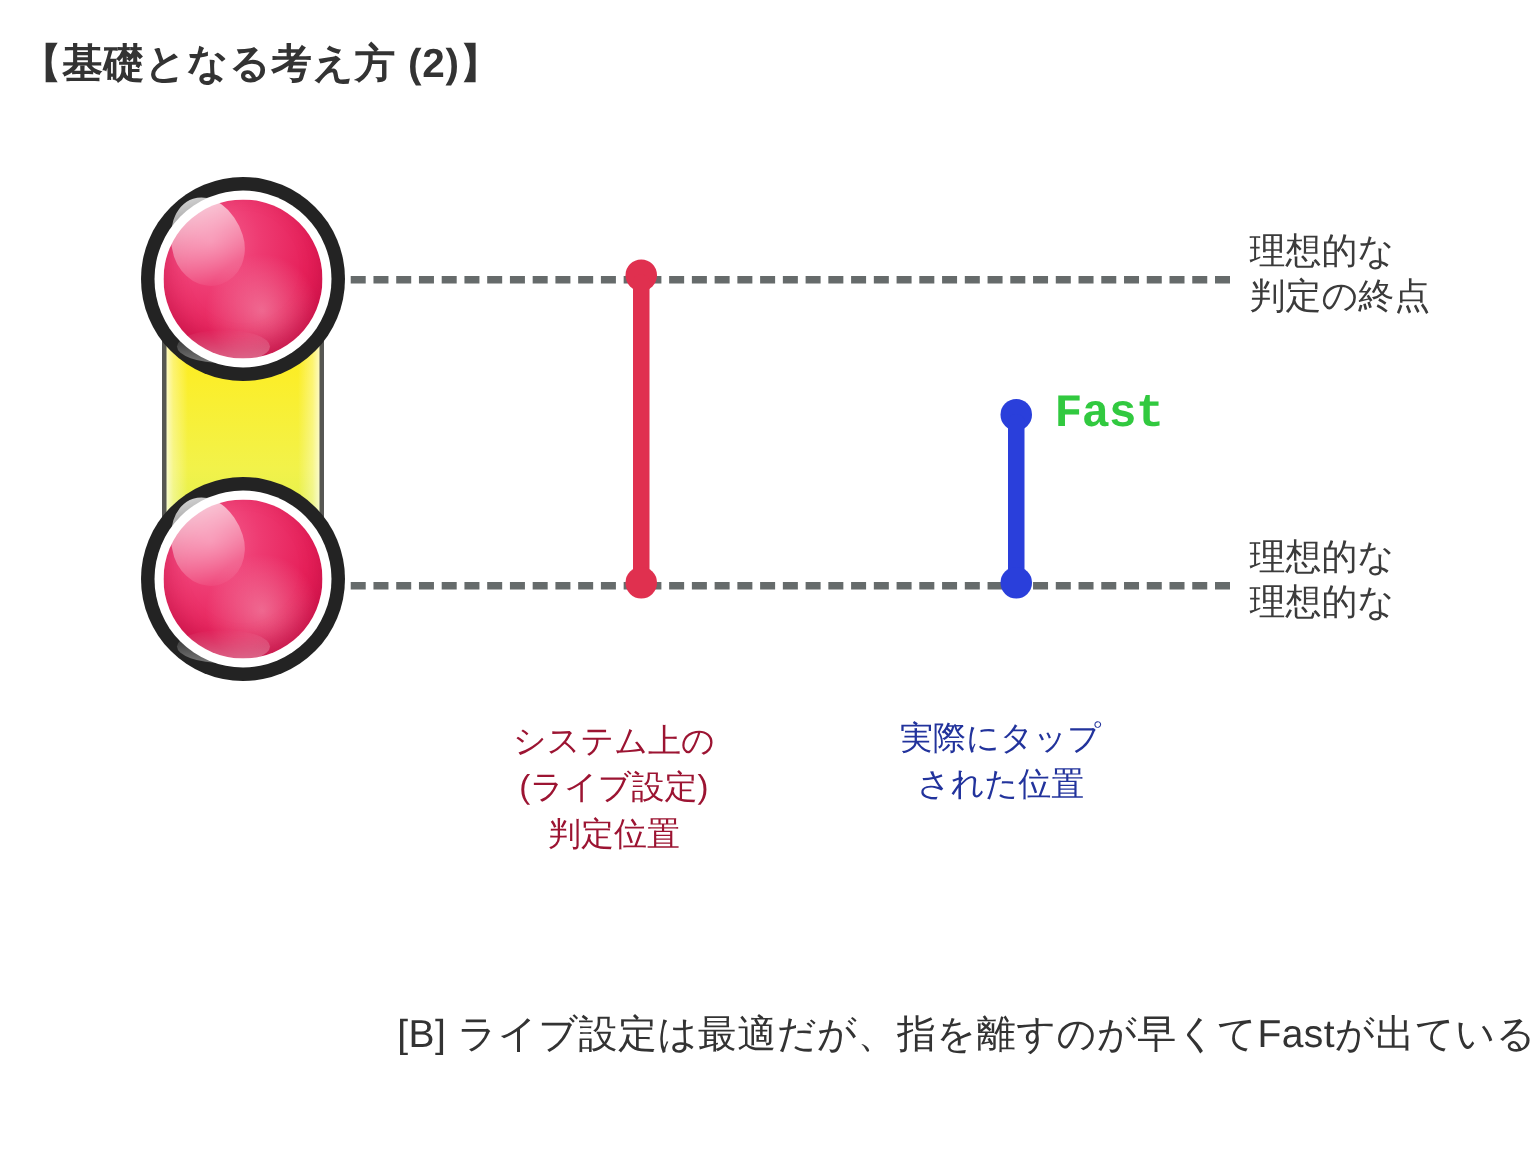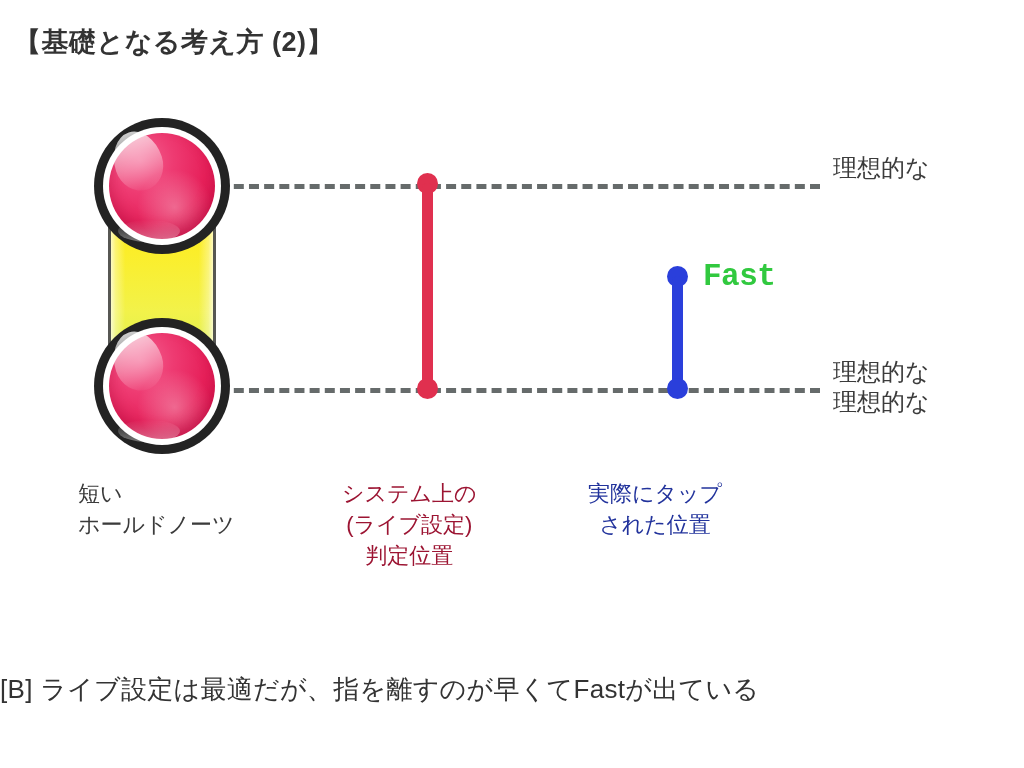--- a/index.html
+++ b/index.html
@@ -199,33 +199,34 @@
     top: 478px;
     color: #3b3b3b;
   }
   #caption-system {
     left: 342px;
     top: 478px;
     color: #9c1432;
     text-align: center;
   }
   #caption-tap {
-    left: 588px;
+    left: 600px;
     top: 478px;
     color: #22339c;
     text-align: center;
+    font-family: Liberation Mono, monospace;
   }
 
   
   #bottom-caption {
     position: absolute;
     left: 0;
     top: 672px;
     width: 1024px;
-    text-align: left;
+    text-align: right;
     font-size: 26px;
     color: #333333;
     letter-spacing: 0.3px;
   }
 </style>
 </head>
 <body>
 
 <div id="stage">
 
@@ -261,30 +262,27 @@
   <div class="marker" id="marker-blue">
     <div class="cap cap-top"></div>
     <div class="stem"></div>
     <div class="cap cap-bot"></div>
   </div>
 
   <div id="fast-label">Fast</div>
 
   <div class="guide-label" id="label-end">
     <div>理想的な</div>
+    <div>判定の終点</div>
   </div>
   <div class="guide-label" id="label-start">
     <div>理想的な</div>
     <div>理想的な</div>
   </div>
 
-  <div class="caption" id="caption-note">
-    <div>短い</div>
-    <div>ホールドノーツ</div>
-  </div>
 
   <div class="caption" id="caption-system">
     <div>システム上の</div>
     <div>(ライブ設定)</div>
     <div>判定位置</div>
   </div>
 
   <div class="caption" id="caption-tap">
     <div>実際にタップ</div>
     <div>された位置</div>

